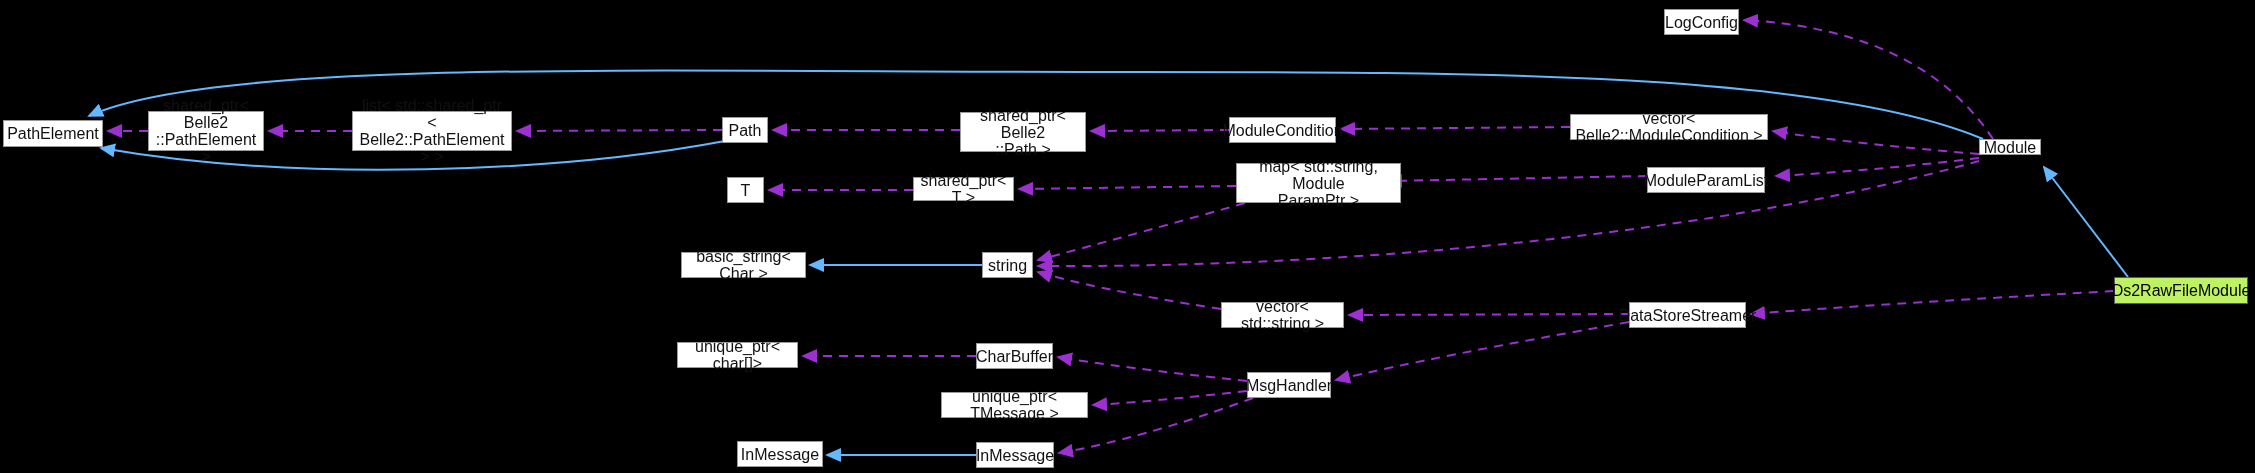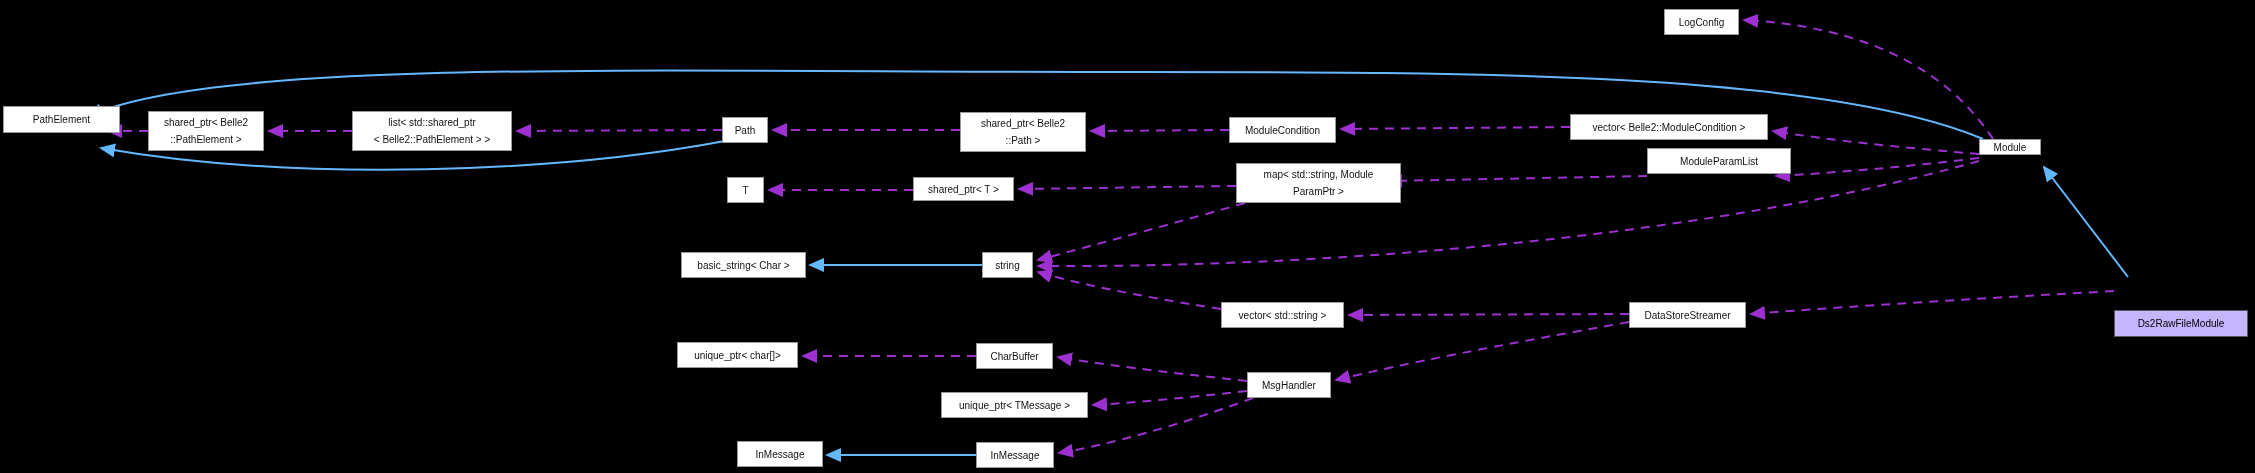--- a/index.html
+++ b/index.html
@@ -10,31 +10,30 @@
     font-family:"Liberation Sans", sans-serif;
     overflow:hidden;
   }
   #edges{position:absolute;left:0;top:0;}
   .node{
     position:absolute;
     display:flex;align-items:center;justify-content:center;
     background:#ffffff;
     border:1.5px solid #9a9a9a;
     color:#111111;
-    font-size:10px;line-height:17px;
+    font-size:16px;line-height:17px;
     text-align:center;
     white-space:pre-line;
     box-sizing:border-box;
     z-index:2;
   }
   .node.highlight{
-    background:#c4b5fd;
+    background:#bef264;
     border-color:#5a5a5a;
     color:#000;
-    margin-top:33px;
   }
 </style>
 </head>
 <body>
 
 <div id="canvas">
 
   <svg id="edges" width="2255" height="473" viewBox="0 0 2255 473">
     <defs>
       <marker id="arrB" markerUnits="userSpaceOnUse" markerWidth="18" markerHeight="14" refX="14" refY="7" orient="auto">
@@ -68,37 +67,37 @@
     <path d="M 1221,309 C 1130,295 1067,281 1038,272" fill="none" stroke="#9d30d0" stroke-width="2" stroke-dasharray="9 7" marker-end="url(#arrP)"></path>
     <path d="M 1629,314 L 1349,315" fill="none" stroke="#9d30d0" stroke-width="2" stroke-dasharray="9 7" marker-end="url(#arrP)"></path>
     <path d="M 2114,291 C 1950,300 1812,309 1751,314" fill="none" stroke="#9d30d0" stroke-width="2" stroke-dasharray="9 7" marker-end="url(#arrP)"></path>
     <path d="M 1629,322 C 1500,345 1402,364 1336,380" fill="none" stroke="#9d30d0" stroke-width="2" stroke-dasharray="9 7" marker-end="url(#arrP)"></path>
     <path d="M 1247,381 C 1160,372 1092,363 1058,357" fill="none" stroke="#9d30d0" stroke-width="2" stroke-dasharray="9 7" marker-end="url(#arrP)"></path>
     <path d="M 976,356 L 803,356" fill="none" stroke="#9d30d0" stroke-width="2" stroke-dasharray="9 7" marker-end="url(#arrP)"></path>
     <path d="M 1247,391 C 1182,398 1132,403 1093,405" fill="none" stroke="#9d30d0" stroke-width="2" stroke-dasharray="9 7" marker-end="url(#arrP)"></path>
     <path d="M 1253,398 C 1180,425 1112,444 1059,453" fill="none" stroke="#9d30d0" stroke-width="2" stroke-dasharray="9 7" marker-end="url(#arrP)"></path>
   </svg>
 
-  <div class="node" style="left:3px;top:106px;width:117px;height:27px"><span>PathElement</span></div>
+  <div class="node" style="left:3px;top:120px;width:100px;height:27px"><span>PathElement</span></div>
   <div class="node" style="left:148px;top:111px;width:116px;height:40px"><span>shared_ptr&lt; Belle2
 ::PathElement &gt;</span></div>
   <div class="node" style="left:352px;top:111px;width:160px;height:40px"><span>list&lt; std::shared_ptr
 &lt; Belle2::PathElement &gt; &gt;</span></div>
   <div class="node" style="left:722px;top:117px;width:46px;height:26px"><span>Path</span></div>
   <div class="node" style="left:960px;top:112px;width:126px;height:40px"><span>shared_ptr&lt; Belle2
 ::Path &gt;</span></div>
   <div class="node" style="left:1229px;top:117px;width:107px;height:26px"><span>ModuleCondition</span></div>
   <div class="node" style="left:1570px;top:114px;width:198px;height:26px"><span>vector&lt; Belle2::ModuleCondition &gt;</span></div>
   <div class="node" style="left:1664px;top:9px;width:75px;height:26px"><span>LogConfig</span></div>
   <div class="node" style="left:1979px;top:139px;width:62px;height:16px"><span>Module</span></div>
   <div class="node" style="left:727px;top:177px;width:37px;height:26px"><span>T</span></div>
   <div class="node" style="left:913px;top:177px;width:101px;height:24px"><span>shared_ptr&lt; T &gt;</span></div>
   <div class="node" style="left:1236px;top:163px;width:165px;height:40px"><span>map&lt; std::string, Module
 ParamPtr &gt;</span></div>
-  <div class="node" style="left:1647px;top:148px;width:144px;height:26px"><span>ModuleParamList</span></div>
+  <div class="node" style="left:1647px;top:167px;width:118px;height:26px"><span>ModuleParamList</span></div>
   <div class="node" style="left:681px;top:252px;width:125px;height:26px"><span>basic_string&lt; Char &gt;</span></div>
   <div class="node" style="left:982px;top:252px;width:51px;height:26px"><span>string</span></div>
   <div class="node" style="left:1221px;top:302px;width:123px;height:26px"><span>vector&lt; std::string &gt;</span></div>
   <div class="node" style="left:1629px;top:302px;width:117px;height:26px"><span>DataStoreStreamer</span></div>
   <div class="node highlight" style="left:2114px;top:277px;width:134px;height:27px"><span>Ds2RawFileModule</span></div>
   <div class="node" style="left:677px;top:342px;width:121px;height:26px"><span>unique_ptr&lt; char[]&gt;</span></div>
   <div class="node" style="left:976px;top:343px;width:77px;height:26px"><span>CharBuffer</span></div>
   <div class="node" style="left:1247px;top:372px;width:84px;height:26px"><span>MsgHandler</span></div>
   <div class="node" style="left:941px;top:392px;width:147px;height:26px"><span>unique_ptr&lt; TMessage &gt;</span></div>
   <div class="node" style="left:976px;top:442px;width:78px;height:26px"><span>InMessage</span></div>

